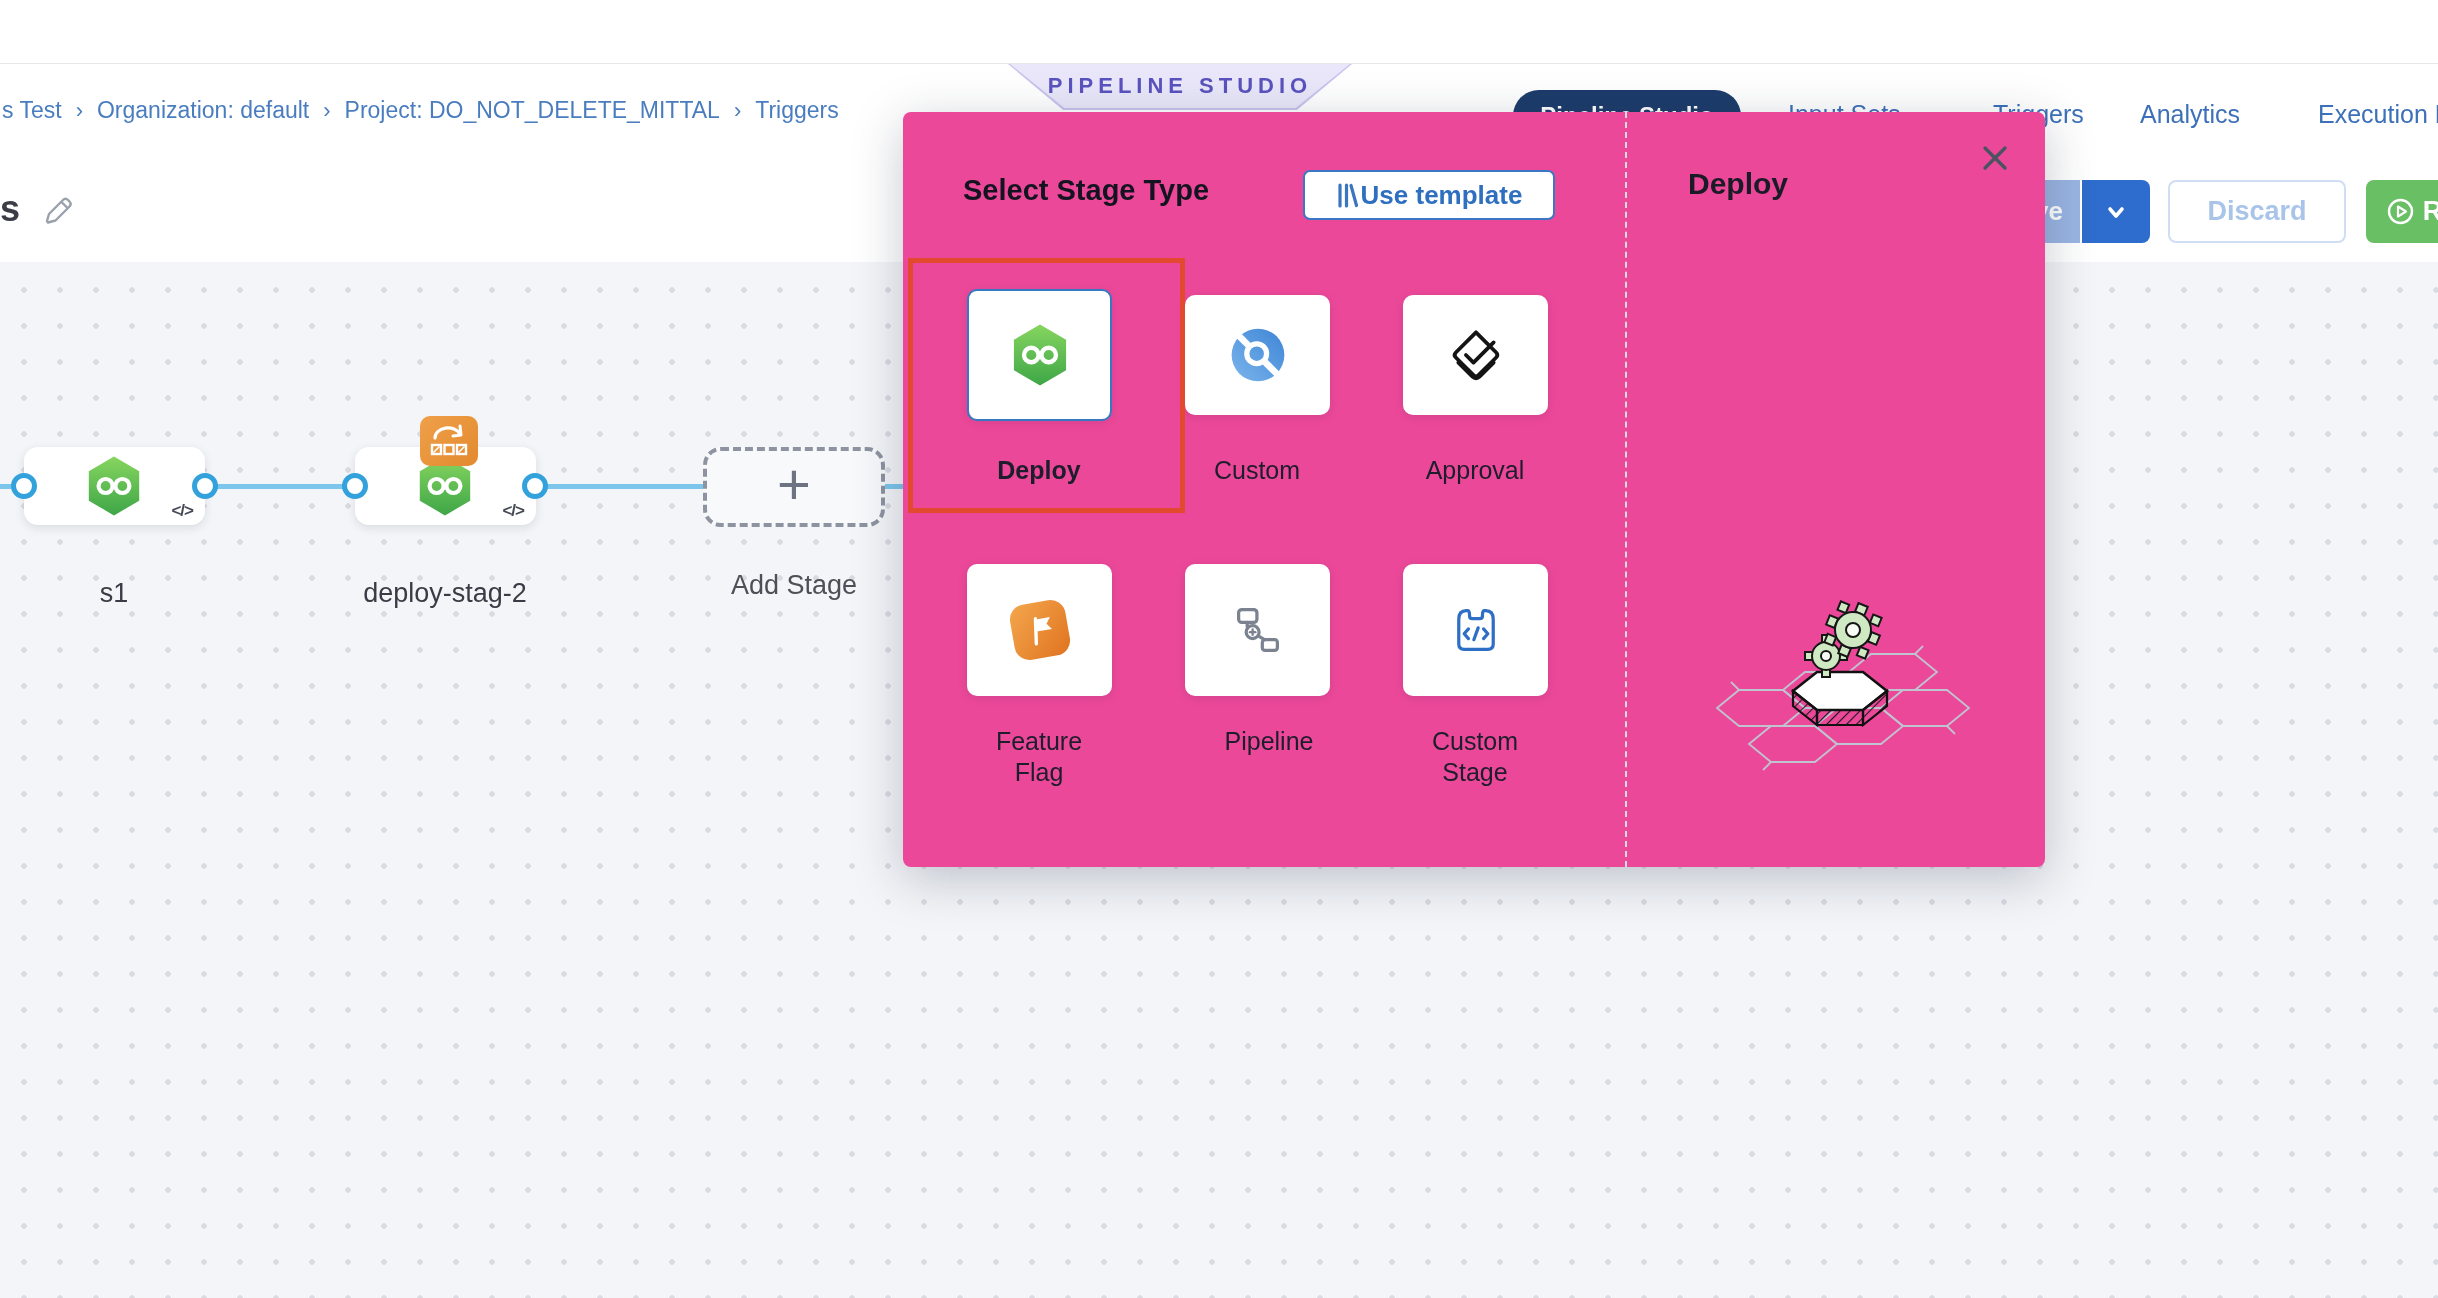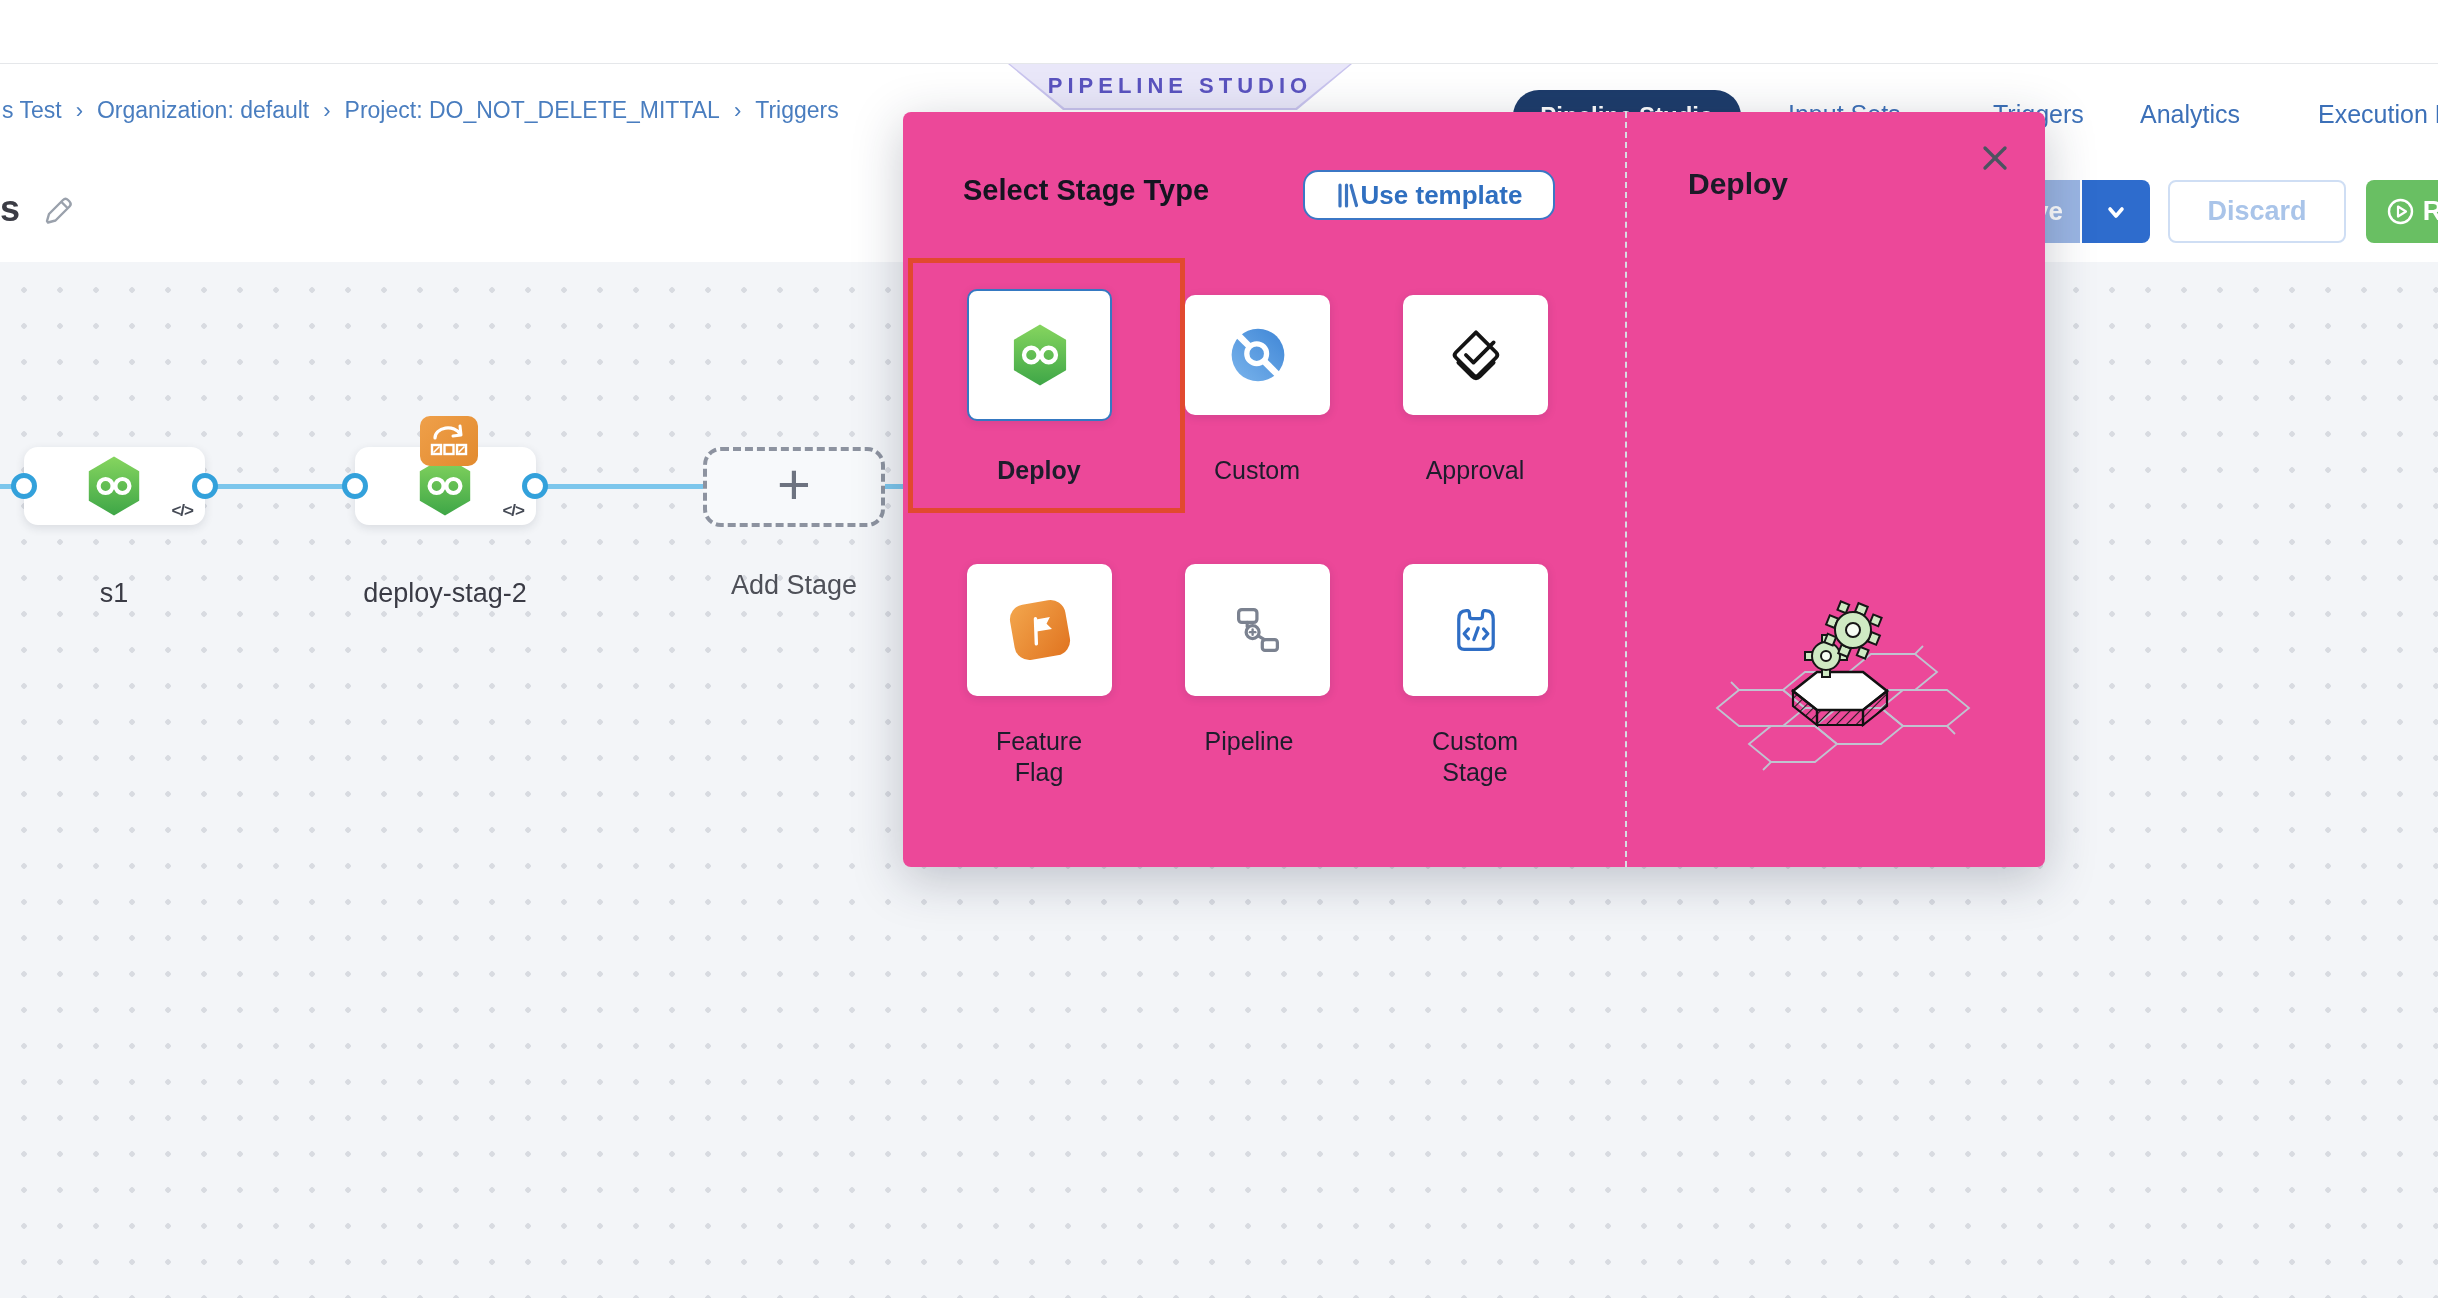--- a/index.html
+++ b/index.html
@@ -67,21 +67,21 @@
     z-index:5; cursor:pointer; }
   .run-btn { position:absolute; left:2366px; top:180px; width:130px; height:63px;
     background:#69bf63; border-radius:8px; color:#ffffff; font-size:27px; font-weight:bold;
     display:flex; align-items:center; justify-content:center; gap:9px; z-index:5; cursor:pointer; }
 
   
   .modal { position:absolute; left:903px; top:112px; width:1142px; height:755px; background:#ec4899;
     border-radius:8px; box-shadow:0 12px 50px rgba(31,38,62,.25); z-index:20; }
   .modal-title { position:absolute; left:60px; top:62px; font-size:29px; font-weight:bold; color:#141420; }
   .use-template-btn { position:absolute; left:400px; top:58px; width:252px; height:50px;
-    border:2px solid #3b77c5; border-radius:15px; background:#ffffff; display:flex;
+    border:2px solid #3b77c5; border-radius:7px; background:#ffffff; display:flex;
     align-items:center; justify-content:center; gap:2px; font-size:26px; font-weight:bold;
     color:#2f6fc0; cursor:pointer; }
   .modal-divider { position:absolute; left:722px; top:0; height:755px; width:0;
     border-left:2px dashed #d9dbe1; }
   .type-card { position:absolute; width:145px; background:#ffffff; border-radius:10px;
     box-shadow:0 2px 10px rgba(30,30,60,.13); display:flex; align-items:center;
     justify-content:center; cursor:pointer; }
   .type-card.selected { border:2px solid #3579c2; box-shadow:0 2px 10px rgba(30,30,60,.10); }
   .type-label { position:absolute; width:140px; text-align:center; font-size:25px;
     line-height:31px; color:#1d1d2c; }
@@ -299,21 +299,21 @@
           <line x1="28" y1="24" x2="24" y2="35"></line>
           <polyline points="33,25 37,29.5 33,34"></polyline>
         </g>
       </svg>
     </div>
 
     <div class="type-label selected" style="left:66px; top:343px;">Deploy</div>
     <div class="type-label" style="left:284px; top:343px;">Custom</div>
     <div class="type-label" style="left:502px; top:343px;">Approval</div>
     <div class="type-label" style="left:66px; top:614px;">Feature Flag</div>
-    <div class="type-label" style="left:276px; top:614px;">Pipeline</div>
+    <div class="type-label" style="left:296px; top:614px;">Pipeline</div>
     <div class="type-label" style="left:502px; top:614px;">Custom Stage</div>
 
     <div class="modal-divider"></div>
 
     <div class="detail-title">Deploy</div>
 
     <div class="close-btn">
       <svg width="32" height="32" viewBox="0 0 32 32">
         <line x1="6" y1="6" x2="26" y2="26" stroke="#4c5360" stroke-width="3.4" stroke-linecap="round"></line>
         <line x1="26" y1="6" x2="6" y2="26" stroke="#4c5360" stroke-width="3.4" stroke-linecap="round"></line>

